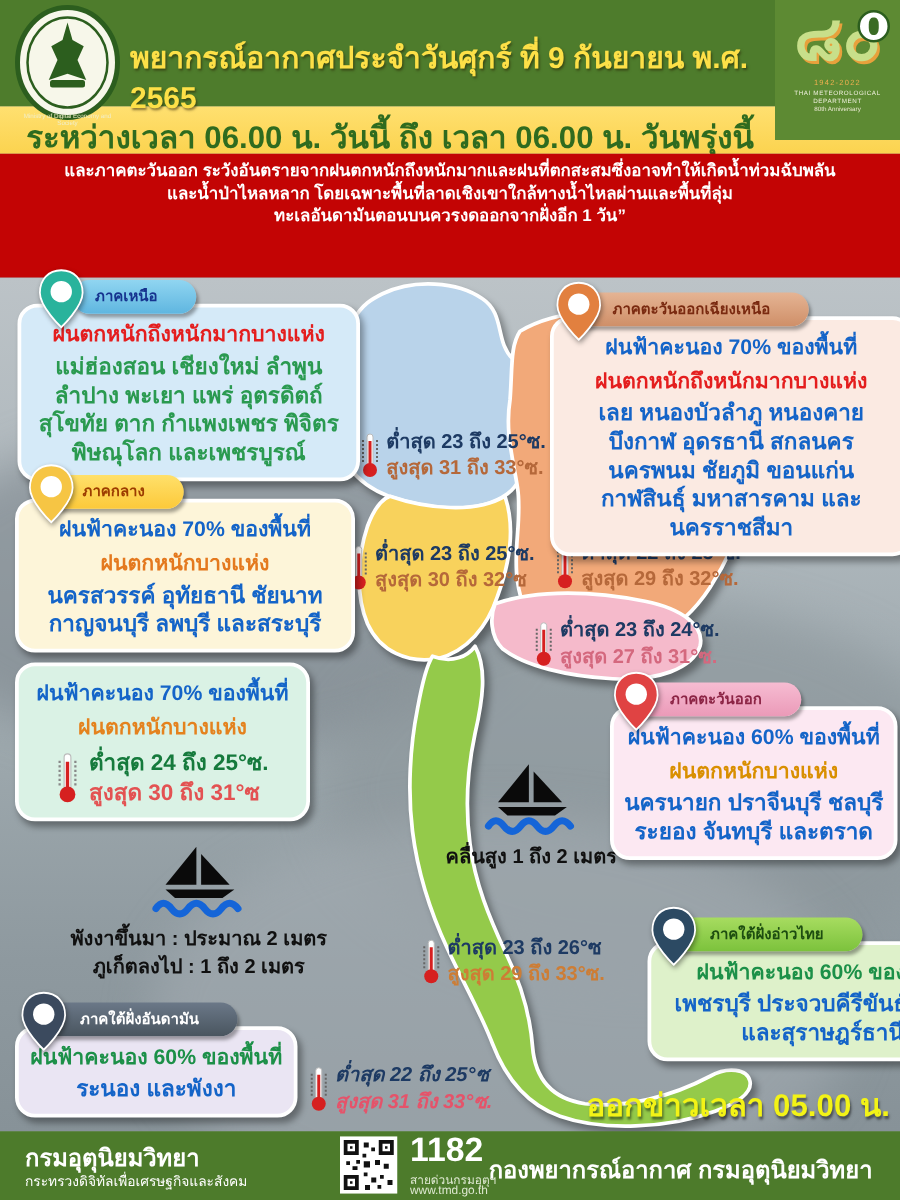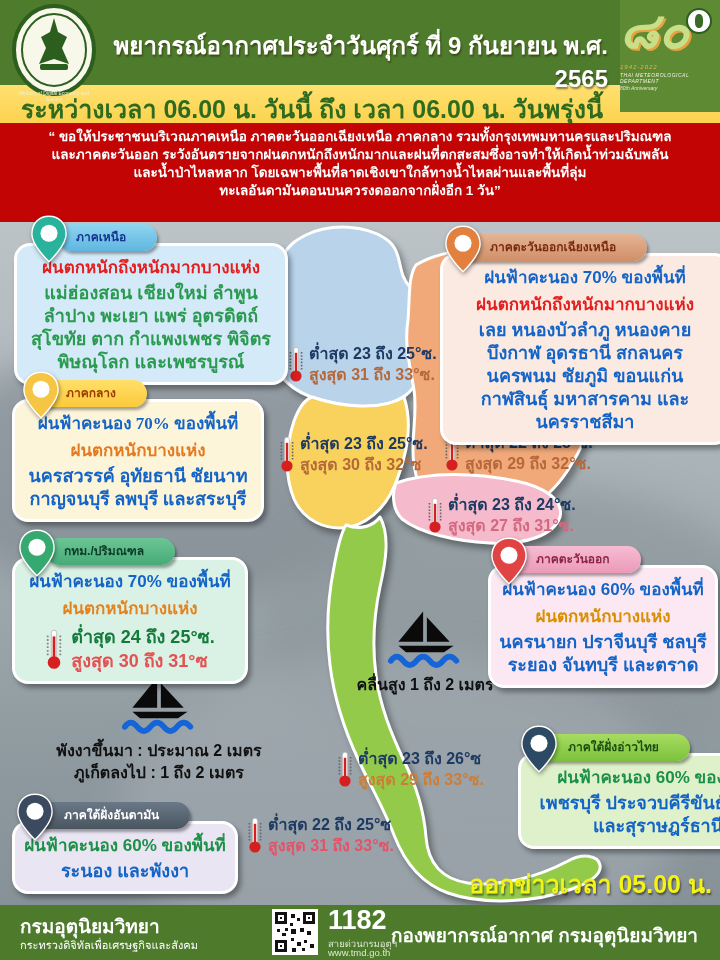--- a/index.html
+++ b/index.html
@@ -1,30 +1,30 @@
 <!DOCTYPE html>
 <html><head>
 <meta charset="utf-8">
 <style>
   * { margin:0; padding:0; box-sizing:border-box; }
   body { font-family:"Liberation Sans","DejaVu Sans",sans-serif; }
   .canvas { position:relative; width:720px; height:960px; overflow:hidden; background:#9aa5ab; }
 
   
   .header { position:absolute; top:0; left:0; right:0; height:85px; background:#4e7c2c; z-index:4; }
-  .title { position:absolute; left:104px; right:112px; top:26px; text-align:right;
-           font-size:24px; font-weight:700; color:#ffffff; text-shadow:1px 2px 2px rgba(40,30,0,.55); }
+  .title { position:absolute; left:104px; right:112px; top:26px; text-align:left;
+           font-size:24px; font-weight:700; color:#fde047; text-shadow:1px 2px 2px rgba(40,30,0,.55); }
   .ministry-logo { position:absolute; left:12px; top:4px; width:84px; height:96px; z-index:6; }
   .ministry-caption { position:absolute; left:6px; top:86px; width:72px; font-size:5px; color:#f1eec9; text-align:center; }
   .subheader { position:absolute; top:85px; left:0; right:0; height:38px;
                background:linear-gradient(#ffe070,#fbd34f); z-index:3; }
   .subtitle { margin-top:4px; text-align:center; padding-right:96px;
               font-size:25px; font-weight:700; color:#2f6b1f; }
   .anniv-logo { position:absolute; top:0; right:0; width:100px; height:112px; background:#5d8a33; z-index:5;
-                text-align:left;font-style:italic; }
+                text-align:center; }
   .anniv-80 { font-size:50px; font-weight:700; color:#c8df8a; line-height:58px; margin-top:2px;
               text-shadow:2px 2px 0 #e8a13c; }
   .anniv-circle { position:absolute; top:8px; right:8px; width:26px; height:26px; border-radius:50%;
                   background:#fff; border:2px solid #2c5e1e; }
   .anniv-circle::after { content:""; position:absolute; left:7px; top:4px; width:8px; height:14px;
                   background:#3a6b24; border-radius:40%; }
   .anniv-years { font-size:6px; color:#f0b050; margin-top:4px; letter-spacing:1px; }
   .anniv-org { font-size:5px; color:#f3f3e2; letter-spacing:.5px; margin-top:2px; }
   .anniv-label { font-size:5px; color:#e8e8d0; margin-top:1px; }
 
@@ -66,21 +66,21 @@
   .r-north .prov { color:#2a9a50; }
 
   .r-northeast { left:440px; top:12px; width:290px; }
   .r-northeast .pill { background:linear-gradient(#e5b494,#cf8f68); color:#7a2a10; margin-left:14px; padding-left:36px; }
   .r-northeast .pin  { left:4px; }
   .r-northeast .body { background:#fbeae2; }
   .r-northeast .rain { color:#1464c8; }
   .r-northeast .warn { color:#e41e1e; }
   .r-northeast .prov { color:#1464c8; }
 
-  .r-central { left:12px; top:158px; width:252px;font-family:Liberation Serif, serif; }
+  .r-central { left:12px; top:158px; width:272px; }
   .r-central .pill { background:linear-gradient(#ffe06a,#fcc93a); color:#9c3c00; margin-left:20px; padding-left:34px; }
   .r-central .pin  { left:10px; }
   .r-central .body { background:#fdf5d9; }
   .r-central .rain { color:#1464c8; }
   .r-central .warn { color:#e4791e; }
   .r-central .prov { color:#1464c8; }
 
   .r-bangkok { left:12px; top:316px; width:236px; }
   .r-bangkok .pill { background:linear-gradient(#6cc596,#46ab77); color:#0d3a24; margin-left:34px; }
   .r-bangkok .pin  { left:6px; }
@@ -119,21 +119,21 @@
   .temp .lines { font-weight:700; font-size:16px; line-height:21px; white-space:nowrap; }
   .temp .min { color:#1d3a63; }
   .temp .max { color:#b5683a; }
   .t-north   { left:288px; top:121px; }
   .t-central { left:279px; top:211px; }
   .t-ne      { left:444px; top:210px; }
   .t-east    { left:427px; top:272px; }
   .t-east .max { color:#d4687e; }
   .t-gulf    { left:337px; top:526px; }
   .t-gulf .max { color:#cd7d35; }
-  .t-andaman { left:247px; top:592px; }
+  .t-andaman { left:247px; top:628px;font-style:italic; }
   .t-andaman .max { color:#e5536a; }
 
   
   .boat { position:absolute; text-align:center; z-index:2; }
   .boat .label { font-weight:700; color:#101010; font-size:16px; line-height:22px; white-space:nowrap; }
   .boat-left { left:36px; top:452px; width:246px; }
   .boat-mid  { left:330px; top:386px; width:190px; }
 
   .issued { position:absolute; right:8px; top:642px; font-size:25px; font-weight:700; color:#f3f316;
             text-shadow:1px 2px 2px rgba(0,0,0,.5); z-index:3; }
@@ -171,21 +171,20 @@
       <div class="anniv-org">THAI METEOROLOGICAL DEPARTMENT</div>
       <div class="anniv-label">80th Anniversary</div>
     </div>
   </div>
 
   <div class="subheader">
     <div class="subtitle">ระหว่างเวลา 06.00 น. วันนี้ ถึง เวลา 06.00 น. วันพรุ่งนี้</div>
   </div>
 
   <div class="warning-band">
-    <div class="wline">“ ขอให้ประชาชนบริเวณภาคเหนือ ภาคตะวันออกเฉียงเหนือ ภาคกลาง  รวมทั้งกรุงเทพมหานครและปริมณฑล</div>
     <div class="wline">และภาคตะวันออก ระวังอันตรายจากฝนตกหนักถึงหนักมากและฝนที่ตกสะสมซึ่งอาจทำให้เกิดน้ำท่วมฉับพลัน</div>
     <div class="wline">และน้ำป่าไหลหลาก  โดยเฉพาะพื้นที่ลาดเชิงเขาใกล้ทางน้ำไหลผ่านและพื้นที่ลุ่ม</div>
     <div class="wline">ทะเลอันดามันตอนบนควรงดออกจากฝั่งอีก 1 วัน”</div>
   </div>
 
   <div class="main">
     <div class="mtn mtn1"></div>
     <div class="mtn mtn2"></div>
     <div class="mtn mtn3"></div>
 
@@ -237,27 +236,20 @@
         <span class="pill">ภาคกลาง</span>
       </div>
       <div class="body">
         <div class="rain">ฝนฟ้าคะนอง 70% ของพื้นที่</div>
         <div class="warn">ฝนตกหนักบางแห่ง</div>
         <div class="prov">นครสวรรค์ อุทัยธานี ชัยนาท กาญจนบุรี ลพบุรี และสระบุรี</div>
       </div>
     </div>
 
     <div class="card r-bangkok">
-      <div class="pill-row">
-        <svg class="pin" viewBox="0 0 40 52">
-          <path d="M20,2 C31,2 38,10 38,21 C38,33 20,50 20,50 C20,50 2,33 2,21 C2,10 9,2 20,2 Z" stroke="#fff" stroke-width="1.5" fill="#35a96f"></path>
-          <circle cx="20" cy="20" r="9" fill="#fff"></circle>
-        </svg>
-        <span class="pill">กทม./ปริมณฑล</span>
-      </div>
       <div class="body">
         <div class="rain">ฝนฟ้าคะนอง 70% ของพื้นที่</div>
         <div class="warn">ฝนตกหนักบางแห่ง</div>
         <div class="bkk-temp">
           <svg width="18" height="44" viewBox="0 0 20 46">
             <line x1="3" y1="8" x2="3" y2="32" stroke="#888" stroke-width="2" stroke-dasharray="2,2"></line>
             <line x1="17" y1="8" x2="17" y2="32" stroke="#888" stroke-width="2" stroke-dasharray="2,2"></line>
             <rect x="7" y="2" width="6" height="32" rx="3" fill="#fff" stroke="#bbb"></rect>
             <rect x="8.5" y="9" width="3" height="25" fill="#d62020"></rect>
             <circle cx="10" cy="38" r="7" fill="#d62020"></circle>

